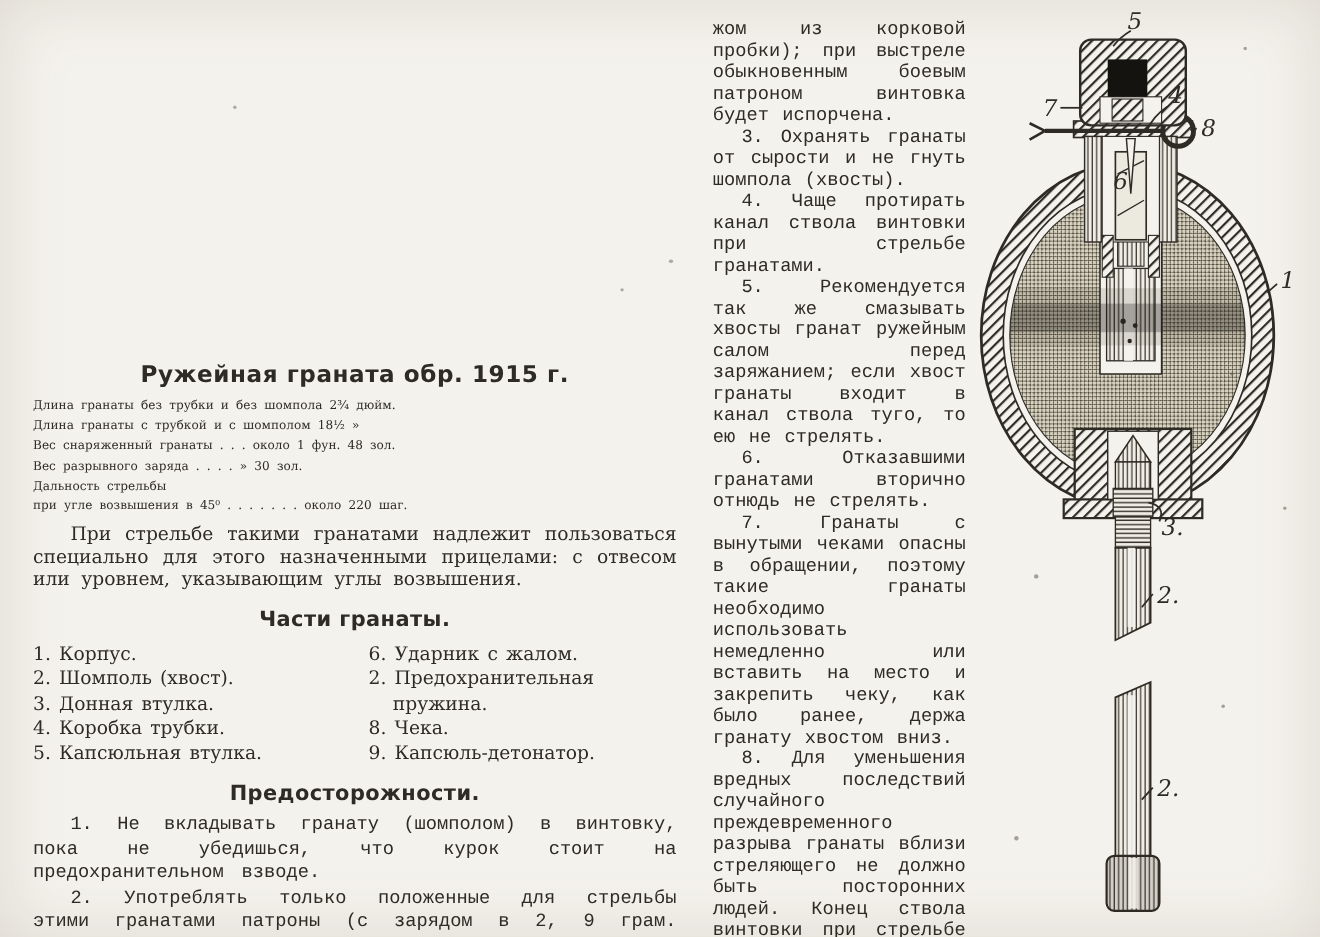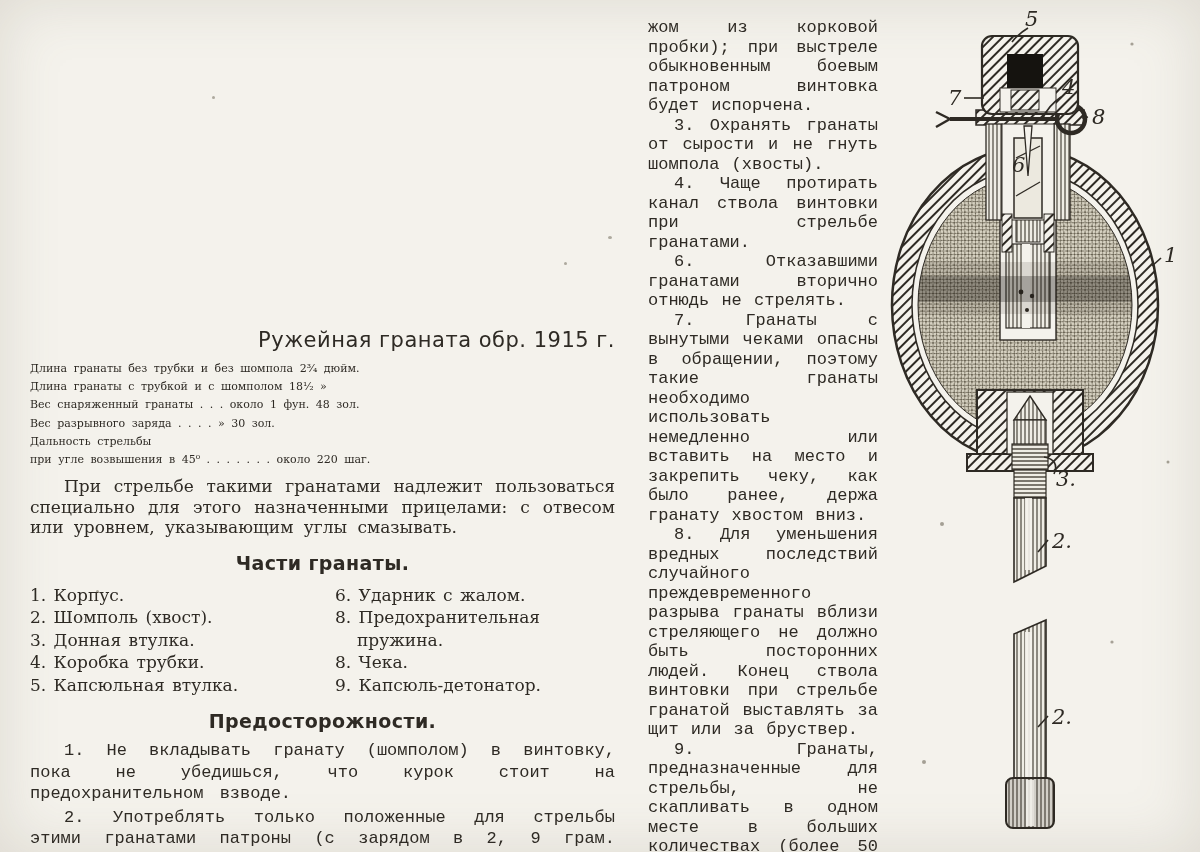--- a/index.html
+++ b/index.html
@@ -14,23 +14,23 @@
     color:#2e2a24;
     box-shadow:inset 0 0 60px rgba(120,110,90,.18);
     overflow:hidden;
   }
   
   .col-left{
     position:absolute;left:30px;top:330px;width:585px;
     font-size:17px;line-height:20px;
   }
   .doc-title{
-    margin:0 0 10px 0;text-align:right;
+    margin:0 0 10px 0;text-align:center;
     font-family:"DejaVu Sans","Liberation Sans",sans-serif;
-    font-weight:normal;font-size:21px;letter-spacing:.5px;
+    font-weight:bold;font-size:21px;letter-spacing:.5px;
   }
   .specs{text-align:left;font-size:11px;line-height:18.2px;word-spacing:3px;}
   .spec-line{white-space:nowrap;}
   .para{
     margin:7px 0 0 0;text-align:justify;
     word-spacing:5px;line-height:20.5px;
   }
   .indent{text-indent:34px;}
   .subhead{
     margin:15px 0 0 0;text-align:center;
@@ -73,50 +73,51 @@
 
     <div class="specs">
       <div class="spec-line">Длина гранаты без трубки и без шомпола 2³⁄₄ дюйм.</div>
       <div class="spec-line">Длина гранаты с трубкой и с шомполом 18¹⁄₂ »</div>
       <div class="spec-line">Вес снаряженный гранаты . . . около 1 фун. 48 зол.</div>
       <div class="spec-line">Вес разрывного заряда . . . . » 30 зол.</div>
       <div class="spec-line">Дальность стрельбы</div>
       <div class="spec-line">при угле возвышения в 45⁰ . . . . . . . около 220 шаг.</div>
     </div>
 
-    <p class="para indent">При стрельбе такими гранатами надлежит пользоваться специально для этого назначенными прицелами: с отвесом или уровнем, указывающим углы смазывать.</p>
+    <p class="para indent">При стрельбе такими гранатами надлежит пользоваться специально для этого назначенными прицелами: с отвесом или уровнем, указывающим углы возвышения.</p>
 
     <h2 class="subhead">Части гранаты.</h2>
     <div class="parts-wrap">
       <div class="parts-col">
         <div class="part-item">1. Корпус.</div>
         <div class="part-item">2. Шомполь (хвост).</div>
         <div class="part-item">3. Донная втулка.</div>
         <div class="part-item">4. Коробка трубки.</div>
         <div class="part-item">5. Капсюльная втулка.</div>
       </div>
       <div class="parts-col">
         <div class="part-item">6. Ударник с жалом.</div>
-        <div class="part-item">8. Предохранительная пружина.</div>
+        <div class="part-item">2. Предохранительная пружина.</div>
         <div class="part-item">8. Чека.</div>
         <div class="part-item">9. Капсюль-детонатор.</div>
       </div>
     </div>
 
     <h2 class="subhead">Предосторожности.</h2>
     <div class="prec-items">
       <p class="para indent">1. Не вкладывать гранату (шомполом) в винтовку, пока не убедишься, что курок стоит на предохранительном взводе.</p>
       <p class="para indent">2. Употреблять только положенные для стрельбы этими гранатами патроны (с зарядом в 2, 9 грам. пороха В с пы-</p>
     </div>
   </div>
 
   <div class="col-right">
     <p>жом из корковой пробки); при выстреле обыкновенным боевым патроном винтовка будет испорчена.</p>
     <p class="num">3. Охранять гранаты от сырости и не гнуть шомпола (хвосты).</p>
     <p class="num">4. Чаще протирать канал ствола винтовки при стрельбе гранатами.</p>
+    <p class="num">5. Рекомендуется так же смазывать хвосты гранат ружейным салом перед заряжанием; если хвост гранаты входит в канал ствола туго, то ею не стрелять.</p>
     <p class="num">6. Отказавшими гранатами вторично отнюдь не стрелять.</p>
     <p class="num">7. Гранаты с вынутыми чеками опасны в обращении, поэтому такие гранаты необходимо использовать немедленно или вставить на место и закрепить чеку, как было ранее, держа гранату хвостом вниз.</p>
     <p class="num">8. Для уменьшения вредных последствий случайного преждевременного разрыва гранаты вблизи стреляющего не должно быть посторонних людей. Конец ствола винтовки при стрельбе гранатой выставлять за щит или за бруствер.</p>
     <p class="num">9. Гранаты, предназначенные для стрельбы, не скапливать в одном месте в больших количествах (более 50 шт.) и не раскупоривать заблаговременно.</p>
   </div>
 
   <div class="figure">
     <svg width="320" height="852" viewBox="0 0 320 852" xmlns="http://www.w3.org/2000/svg" role="img">
       <defs>
         <pattern id="hatch" width="7" height="7" patternUnits="userSpaceOnUse" patternTransform="rotate(45)">

